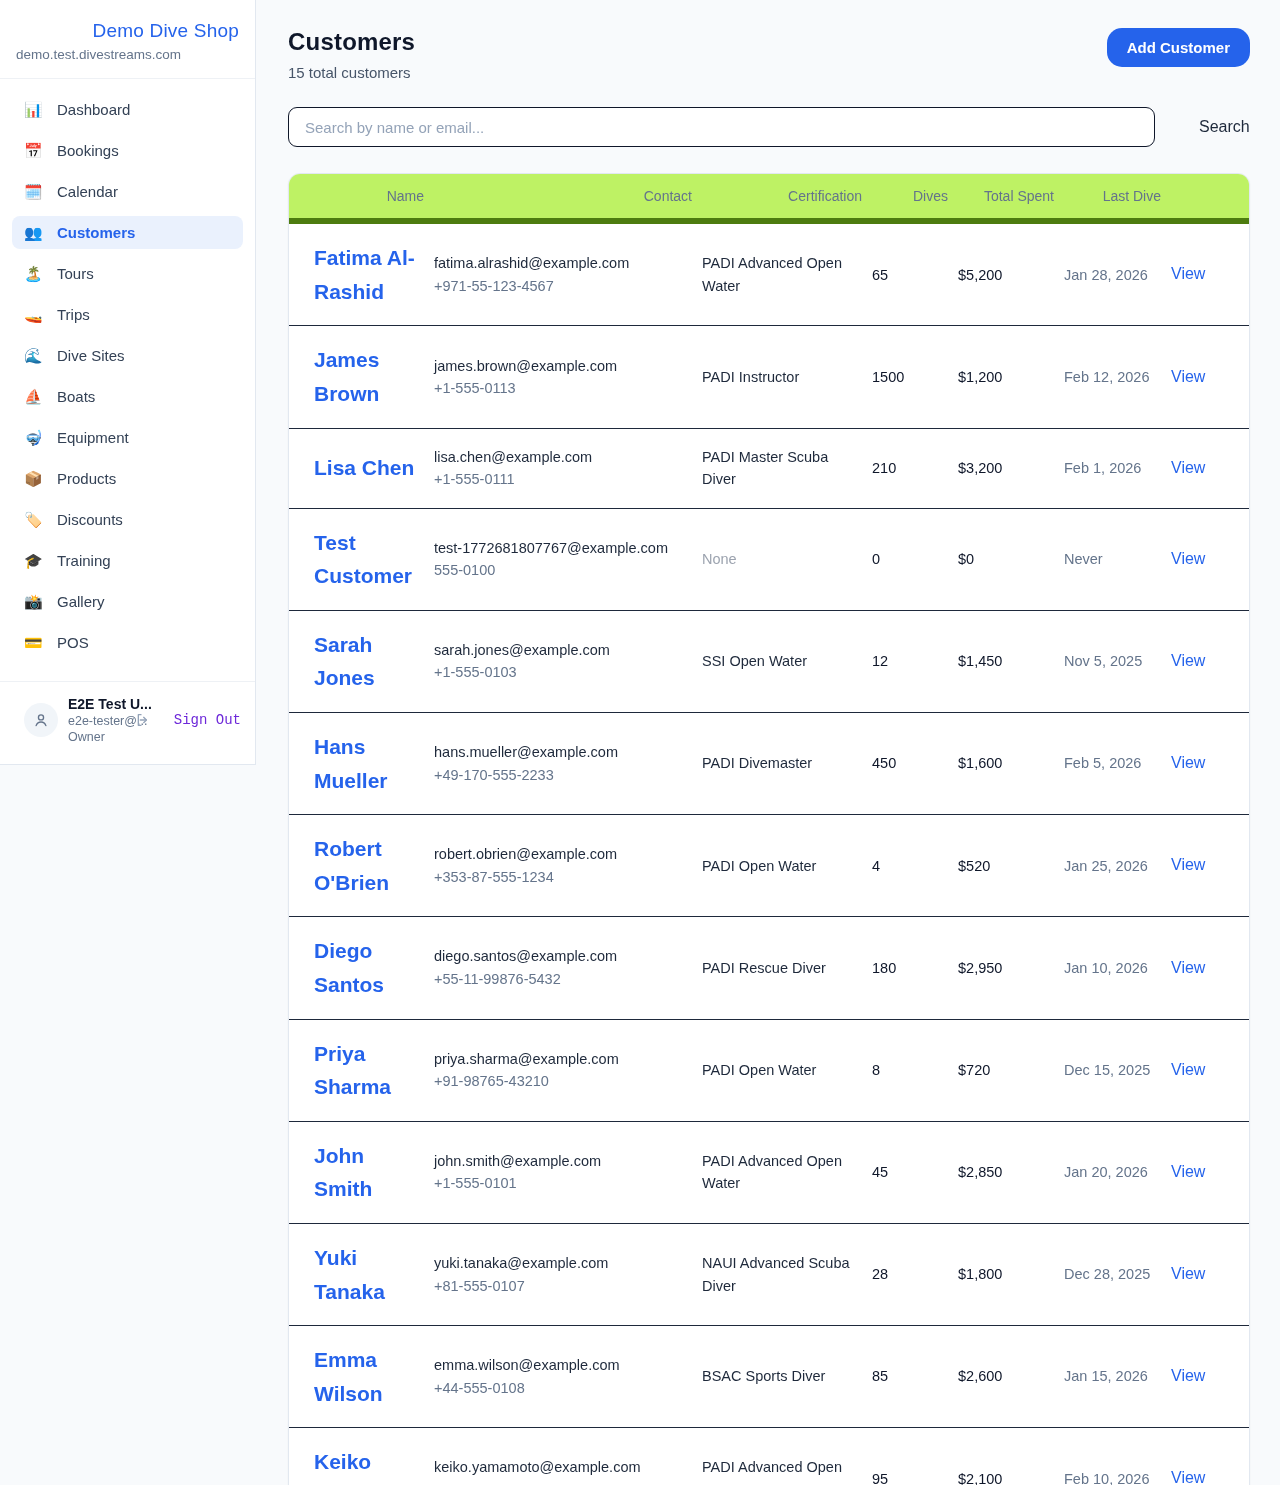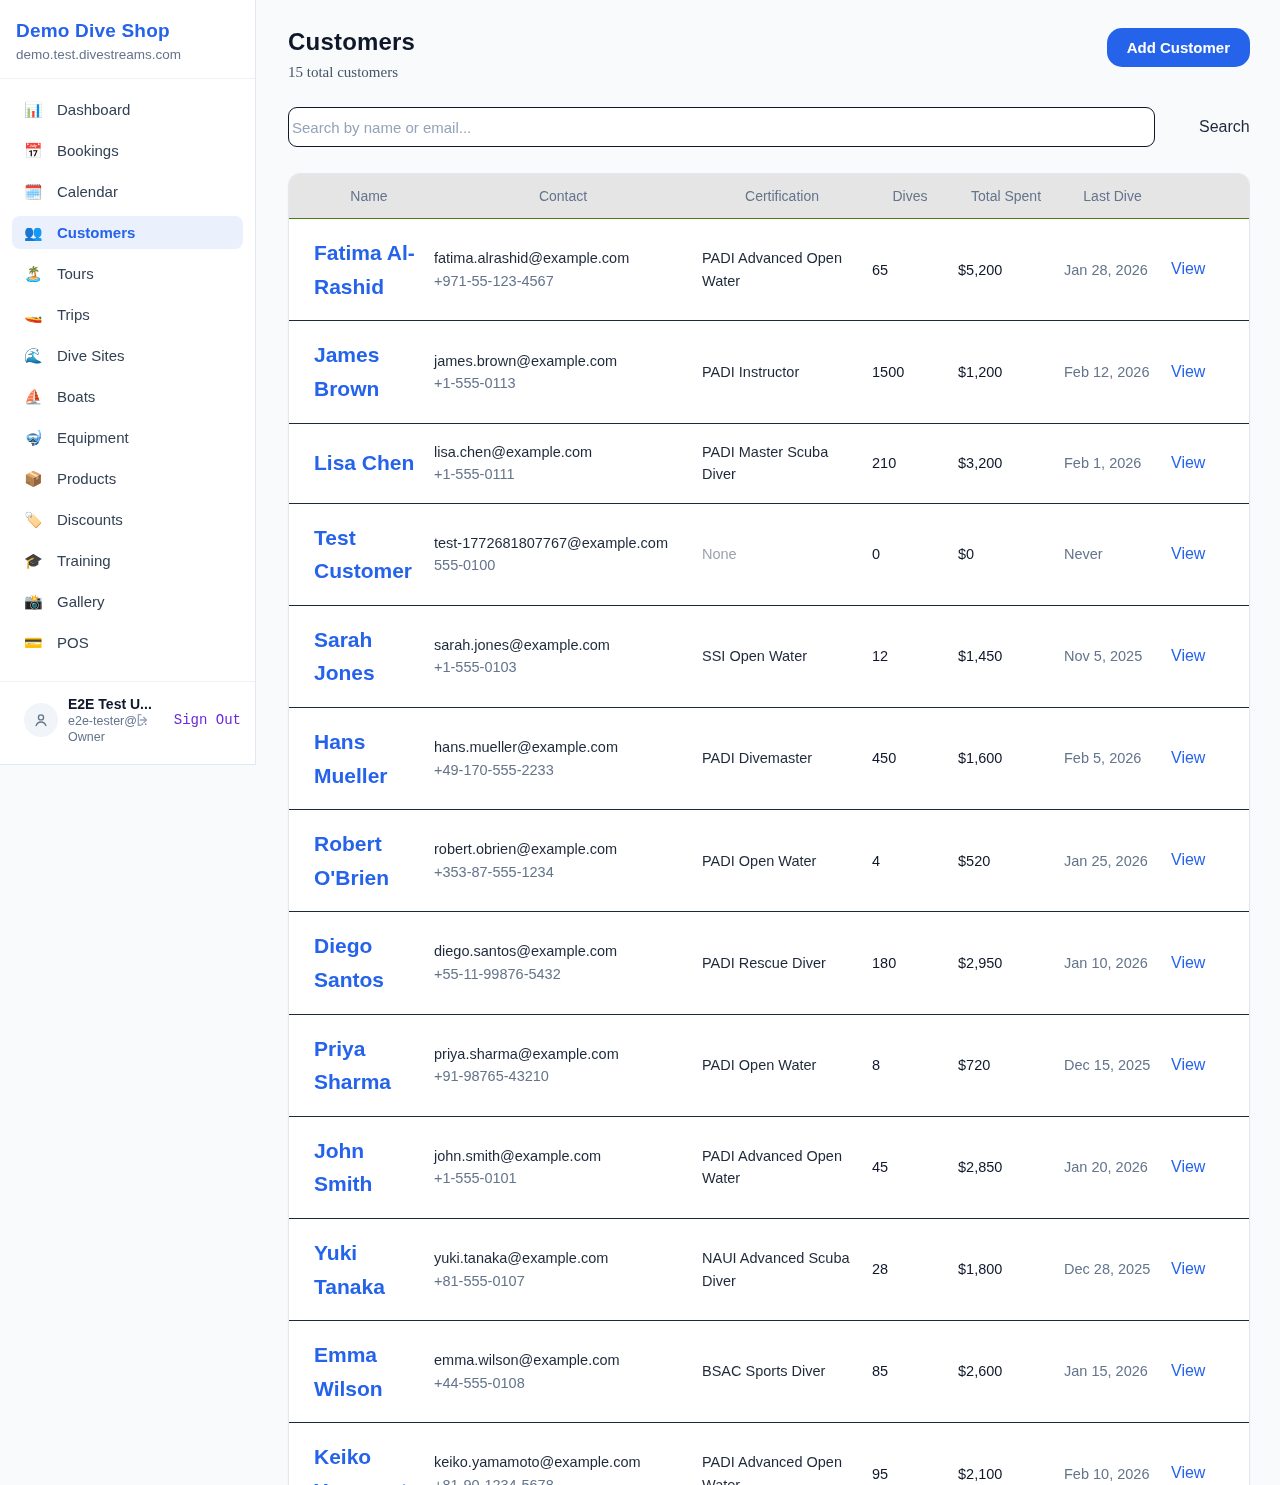--- a/index.html
+++ b/index.html
@@ -14,21 +14,21 @@
   }
   
   .sidebar {
     position:absolute; top:0; left:0; width:256px;
     background:#ffffff;
     border-right:1px solid #e2e8f0;
     border-bottom:1px solid #e2e8f0;
     padding-bottom:6px;
   }
   .logo { padding:20px 16px 16px 16px; border-bottom:1px solid #eef1f5; }
-  .shop-name { color:#2563eb; font-size:19px; font-weight:bold; letter-spacing:.2px; }
+  .shop-name { color:#2563eb; font-size:19px; font-weight:normal; letter-spacing:.2px;text-align:right; }
   .shop-domain { color:#64748b; font-size:13.5px; margin-top:5px; }
   .nav { padding:14px 0 8px 0; }
   .nav-item {
     display:flex; align-items:center; gap:13px;
     margin:0 12px 8px 12px; padding:8px 12px;
     border-radius:8px; cursor:pointer;
     color:#334155; font-size:15px;
   }
   .nav-item.active { background:#eaf1fd; color:#2563eb; font-weight:bold; }
   .nav-icon { width:20px; text-align:center; font-size:15px; line-height:1; }
@@ -48,54 +48,54 @@
   .user-email, .user-role { font-size:12.5px; color:#64748b; margin-top:2px; white-space:nowrap; }
   .signout {
     display:flex; align-items:center; gap:23px;
     color:#6d28d9; font-size:14px; background:none; border:none;
     cursor:pointer; font-family:Liberation Mono, monospace; flex:0 0 auto;
   }
   
   .main { position:absolute; top:0; left:256px; width:1024px; padding:28px 30px 0 32px; }
   .page-header { display:flex; justify-content:space-between; align-items:flex-start; }
   .page-title { font-size:24px; font-weight:bold; color:#0f172a; letter-spacing:.2px; }
-  .subtitle { font-size:15px; color:#475569; margin-top:8px;font-family:Liberation Serif, serif; }
+  .subtitle { font-size:15px; color:#475569; margin-top:8px; }
   .btn-primary {
     background:#2563eb; color:#fff; border:none; border-radius:15px;
     font-size:15px; font-weight:bold; padding:11px 20px;
     font-family:inherit; cursor:pointer;
   }
   .search-row { display:flex; align-items:center; margin-top:26px; }
   .search-input {
     flex:0 0 867px; height:40px;
     border:1.5px solid #0f172a; border-radius:9px;
-    padding:0 3px; font-size:15px; font-family:inherit;
+    padding:0 16px; font-size:15px; font-family:inherit;
     background:#fff; color:#0f172a; outline:none;
   }
   .search-input::placeholder { color:#94a3b8; }
   .search-btn {
     background:none; border:none; font-family:inherit;
     font-size:16px; color:#1e293b; cursor:pointer;
     margin-left:34px; padding:8px 10px;
   }
   
   .card {
     margin-top:26px; width:962px;
     background:#fff;
     border:1px solid #e2e8f0; border-radius:12px;
     box-shadow:0 1px 2px rgba(15,23,42,.05);
     overflow:hidden;
   }
   table { width:100%; border-collapse:collapse; table-layout:fixed; }
   thead th {
-    background:#e5e5e5;
+    background:#bef264;
     color:#64748b; font-size:14px; font-weight:normal;
-    text-align:center; vertical-align:middle;
+    text-align:right; vertical-align:middle;
     padding:12px 10px 12px 0; line-height:1.45;
-    border-bottom:1px solid #4d7c0f;
+    border-bottom:6px solid #4d7c0f;
   }
   th:first-child, td:first-child { padding-left:25px; }
   tbody td {
     vertical-align:middle; text-align:left;
     padding:17px 10px 17px 0; line-height:1.55; font-size:14.5px;
   }
   tbody tr:not(:last-child) td { border-bottom:1px solid #1e293b; }
   .name-link { color:#2563eb; font-weight:bold; font-size:21px; text-decoration:none; cursor:pointer; display:inline-block; line-height:1.6; }
   .email { color:#1e293b; overflow-wrap:anywhere; }
   .phone { color:#64748b; }

